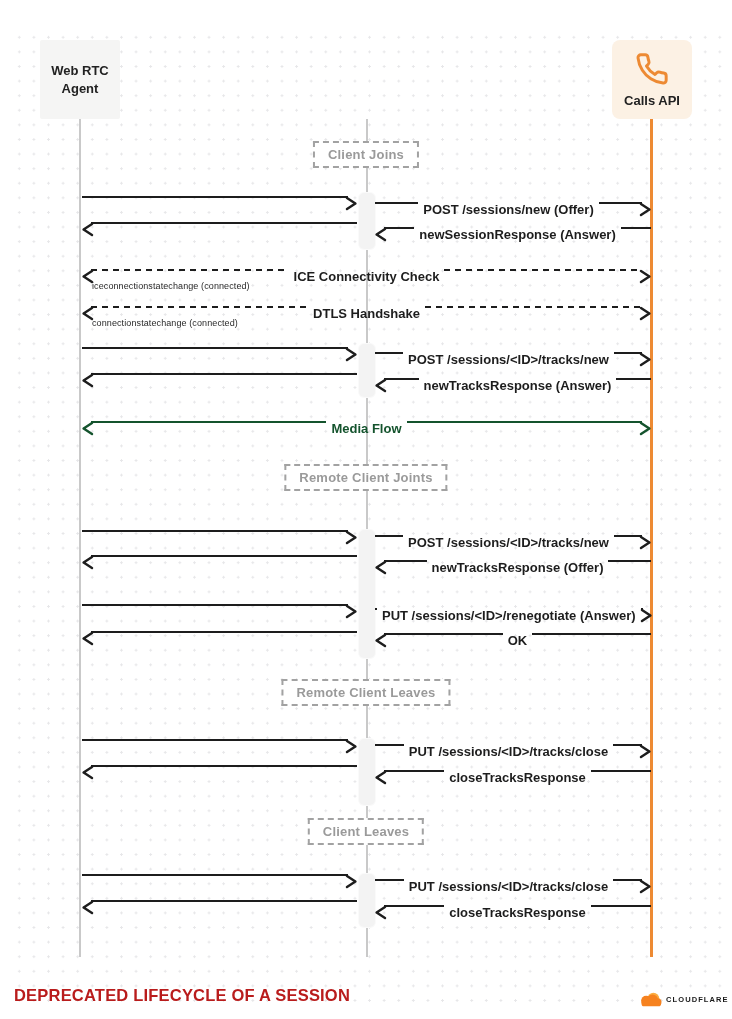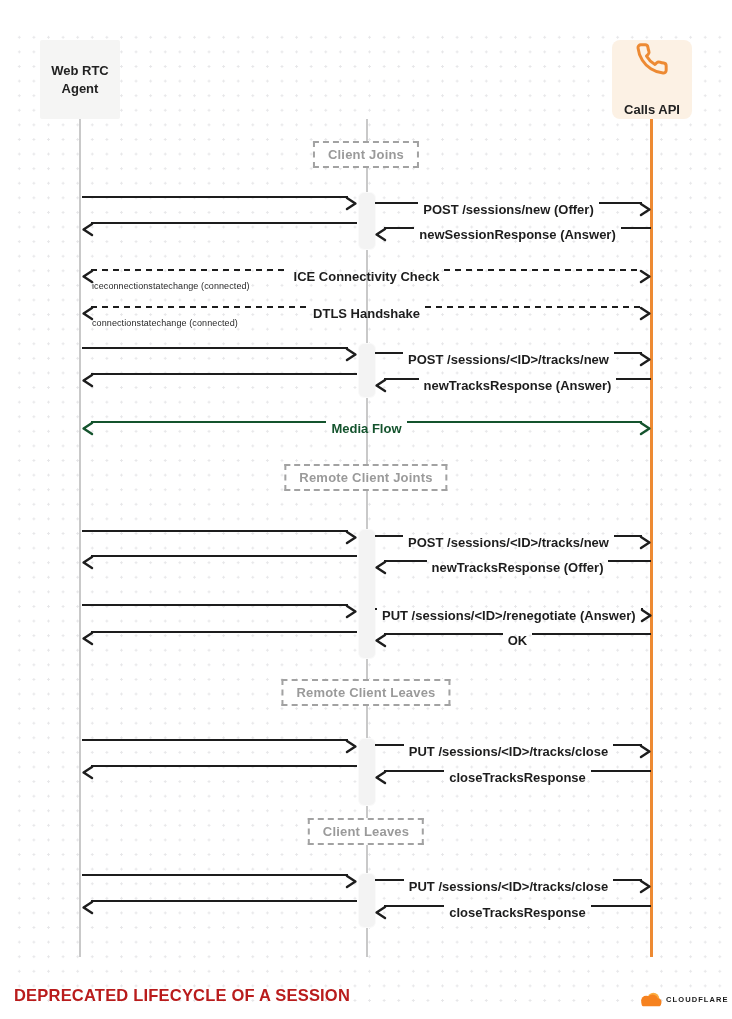--- a/index.html
+++ b/index.html
@@ -12,21 +12,21 @@
     position:absolute; left:8px; right:4px; top:26px; bottom:8px;
     background-image:radial-gradient(circle,#e7e7e9 1.15px,transparent 1.3px);
     background-size:14.6px 14.6px; background-position:4px 4px;
   }
   
   .actor {
     position:absolute; display:flex; flex-direction:column; align-items:center; justify-content:center;
     width:80px; height:79px; top:40px; background:#f5f5f4; border-radius:2px;
     font-size:13px; font-weight:700; color:#222; text-align:center; line-height:1.35; white-space:pre-line;
   }
-  .actor.calls { background:#fcf1e4; border-radius:8px; justify-content:space-between; }
+  .actor.calls { background:#fcf1e4; border-radius:8px; justify-content:center; }
   .actor.calls .alabel { margin-top:4px; }
   .phone-wrap { width:38px; height:38px; display:flex; align-items:center; justify-content:center; }
   
   .lifeline { position:absolute; width:2px; top:119px; height:838px; background:#c9c9c9; }
   .lifeline.orange { background:#ed8a33; width:3px; }
   
   .bar { position:absolute; left:359px; width:16px; background:#f3f3f3; border-radius:5px; box-shadow:0 0 0 1px #fafafa; }
   
   .msg { position:absolute; height:16px; display:flex; align-items:flex-start; color:#1d1d1d; }
   .msg .sline { flex:1; height:2px; background:currentColor; min-width:2px; }

